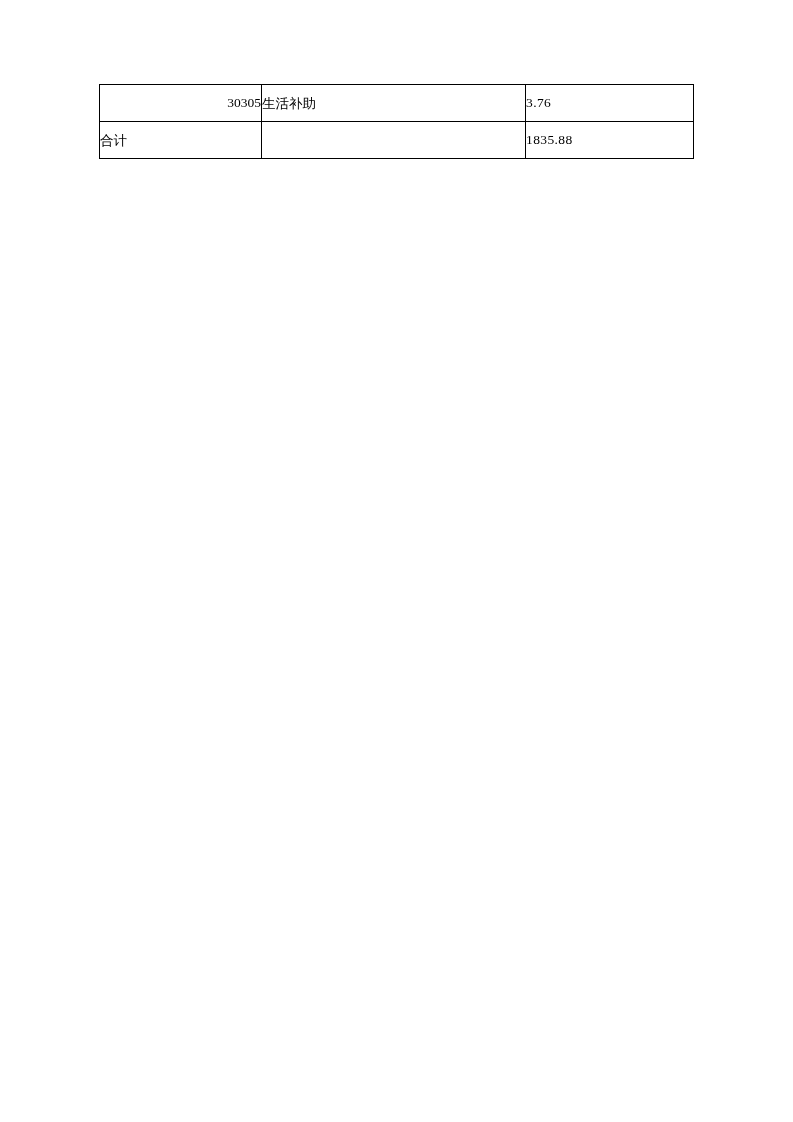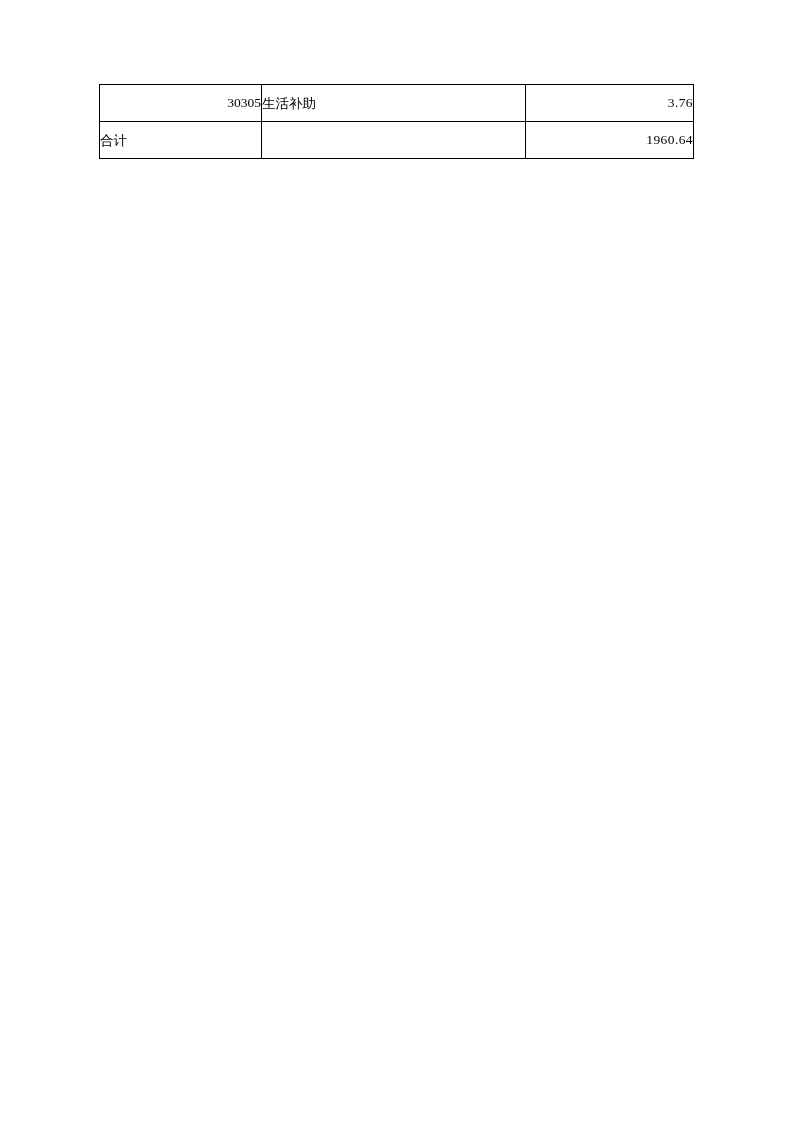--- a/index.html
+++ b/index.html
@@ -54,21 +54,21 @@
   }
   .cell-name {
     padding-left: 7px;
     text-align: left;
     font-family: "DejaVu Sans", "Liberation Sans", sans-serif;
     font-size: 13px;
     margin-top: 12px;
   }
   .cell-amount {
     padding-right: 8px;
-    text-align: right;
+    text-align: left;
     font-family: "Liberation Serif", "DejaVu Serif", serif;
     letter-spacing: 0.4px;
   }
   .cell-empty {
     padding: 0;
   }
   .total-label {
     font-family: "DejaVu Sans", "Liberation Sans", sans-serif;
     font-size: 13px;
     padding-left: 6px;
@@ -86,17 +86,17 @@
     </colgroup>
     <tbody>
       <tr>
         <td class="cell-code">30305</td>
         <td class="cell-name">生活补助</td>
         <td class="cell-amount">3.76</td>
       </tr>
       <tr>
         <td class="total-label">合计</td>
         <td class="cell-empty"></td>
-        <td class="cell-amount">1960.64</td>
+        <td class="cell-amount">1835.88</td>
       </tr>
     </tbody>
   </table>
 </div>
 
 </body></html>

